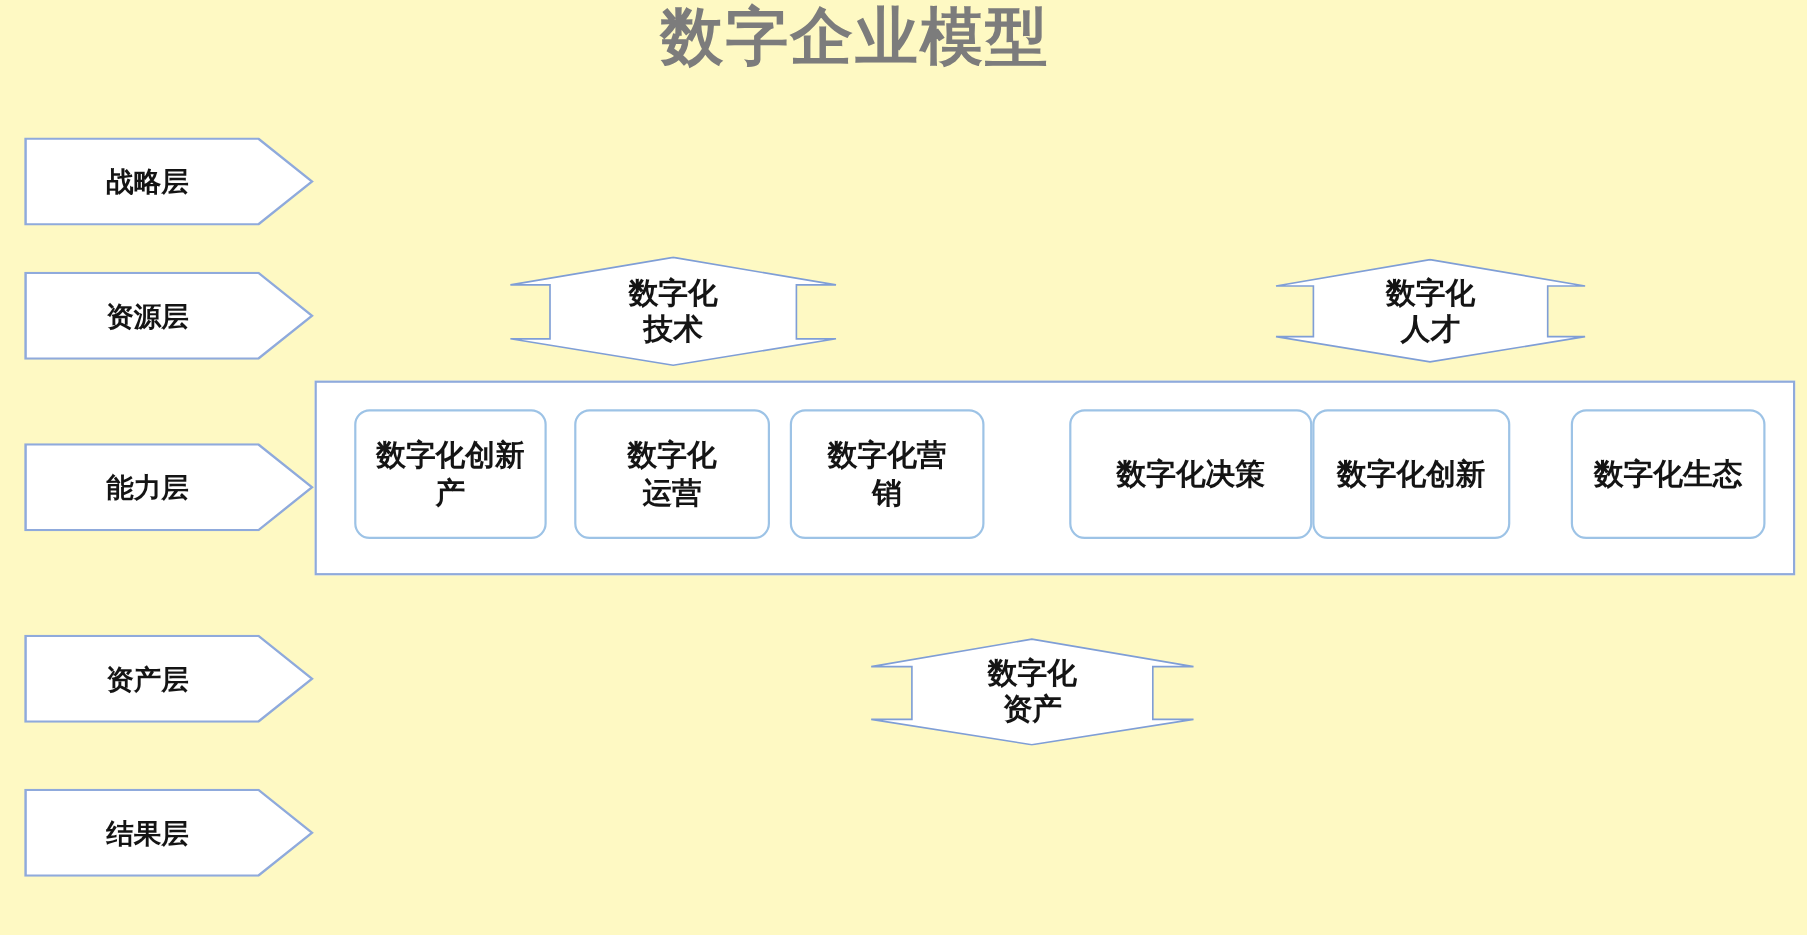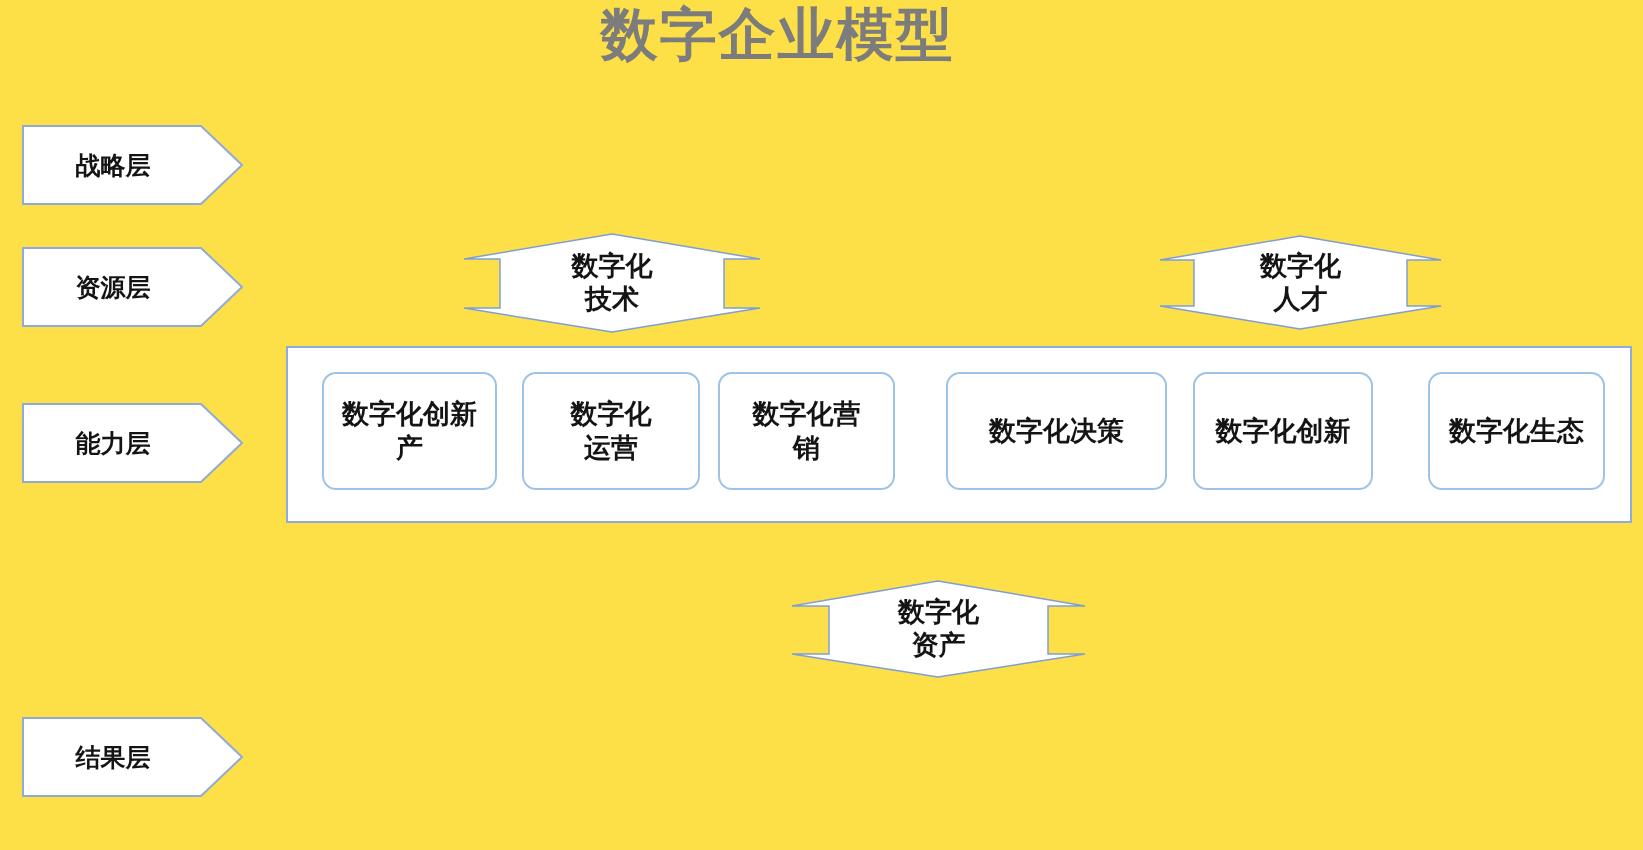--- a/index.html
+++ b/index.html
@@ -1,37 +1,37 @@
 <!DOCTYPE html>
 <html><head>
 <meta charset="utf-8">
 <style>
   html, body { margin: 0; padding: 0; background: #ffffff; }
   #canvas {
     position: relative;
     width: 1643px;
     height: 850px;
-    background: #fde047;
+    background: #fef9c3;
     font-family: "Liberation Sans", sans-serif;
     overflow: hidden;
   }
   .abs { position: absolute; }
 
   
   .title {
     left: 0; top: 0; width: 1555px; height: 72px;
     text-align: center;
     font-size: 57px; font-weight: bold;
     color: #7c7c7c;
     letter-spacing: 2px;
     line-height: 68px;
   }
 
   
-  .pentagon { left: 22px; width: 222px; height: 80px; }
+  .pentagon { left: 22px; width: 222px; height: 80px; padding-left: 42px; }
   .pentagon svg { position: absolute; left: 0; top: 0; width: 100%; height: 100%; }
   .pentagon .lbl {
     position: absolute; inset: 0 40px 0 0;
     display: flex; align-items: center; justify-content: center;
     font-size: 25px; font-weight: bold; color: #141414;
   }
 
   
   .trapezoid { left: 279px; top: 123px; width: 1325px; height: 97px; }
   .trapezoid svg { position: absolute; left: 0; top: 0; width: 100%; height: 100%; }
@@ -63,21 +63,21 @@
     top: 372px; height: 118px;
     border: 2px solid #9dc3e6; border-radius: 14px;
     background: #ffffff; box-sizing: border-box;
     display: flex; flex-direction: column; align-items: center; justify-content: center;
     font-size: 27px; font-weight: bold; color: #141414;
     line-height: 34px; text-align: center;
   }
   .box1 { left: 322px;  width: 175px; }
   .box2 { left: 522px;  width: 178px; }
   .box3 { left: 718px;  width: 177px; }
-  .box4 { left: 946px;  width: 221px; text-align: right; }
+  .box4 { left: 972px;  width: 221px; text-align: right; }
   .box5 { left: 1193px; width: 180px; }
   .box6 { left: 1428px; width: 177px; }
 
   
   .result-band {
     left: 322px; top: 714px; width: 1297px; height: 117px;
     border: 3px solid #b3c6e7; background: #ffffff; box-sizing: border-box;
   }
   svg polygon { fill: #ffffff; }
   .stroke-med  { stroke: #8faadc; stroke-width: 2; }
@@ -104,20 +104,26 @@
     <div class="lbl">资源层</div>
   </div>
 
   <div class="abs pentagon" style="top:403px">
     <svg viewBox="0 0 222 80" preserveAspectRatio="none">
       <polygon class="stroke-med" points="1,1 179,1 220,40 179,79 1,79"></polygon>
     </svg>
     <div class="lbl">能力层</div>
   </div>
 
+  <div class="abs pentagon" style="top:577px">
+    <svg viewBox="0 0 222 80" preserveAspectRatio="none">
+      <polygon class="stroke-med" points="1,1 179,1 220,40 179,79 1,79"></polygon>
+    </svg>
+    <div class="lbl">资产层</div>
+  </div>
 
   <div class="abs pentagon" style="top:717px">
     <svg viewBox="0 0 222 80" preserveAspectRatio="none">
       <polygon class="stroke-med" points="1,1 179,1 220,40 179,79 1,79"></polygon>
     </svg>
     <div class="lbl">结果层</div>
   </div>
 
 
   <div class="abs udarrow arrow-tech">

